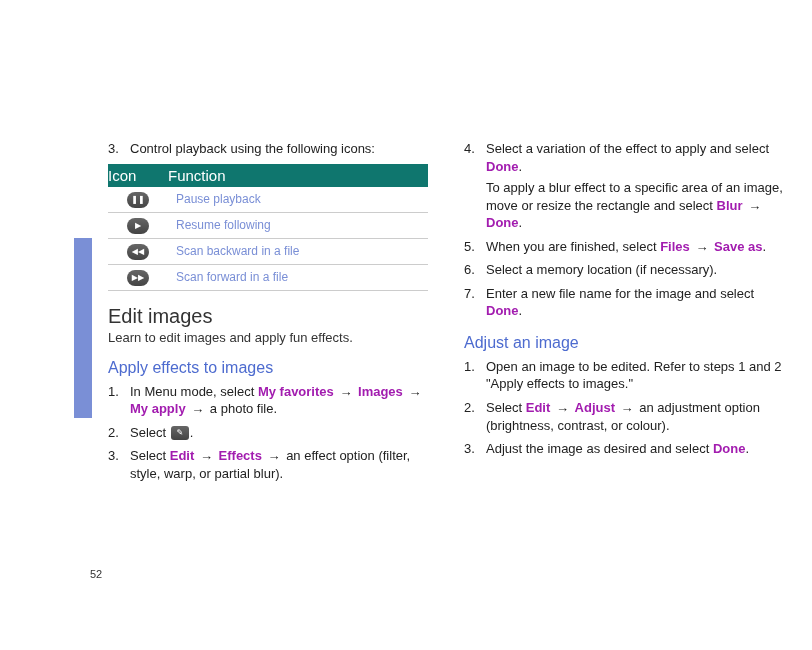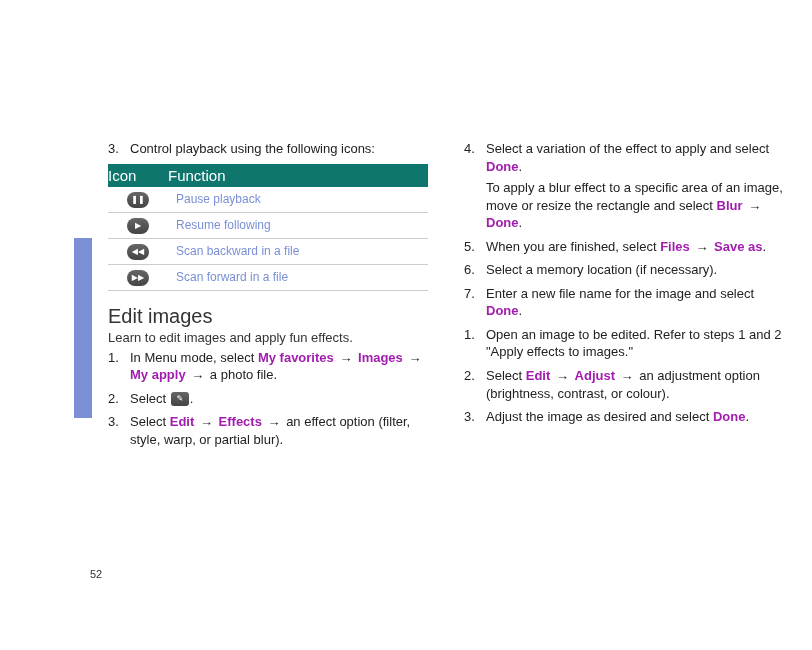--- a/index.html
+++ b/index.html
@@ -180,20 +180,21 @@
           <tr>
             <td class="icon-cell"><span class="icon-chip">▶▶</span></td>
             <td>Scan forward in a file</td>
           </tr>
         </tbody>
       </table>
 
       <h2 class="section">Edit images</h2>
       <p class="intro">Learn to edit images and apply fun effects.</p>
 
+      <h3 class="subsection">Apply effects to images</h3>
 
       <div class="ol-item">
         <div class="ol-num">1.</div>
         <div class="ol-body">
           <span>In Menu mode, select </span><span class="bold">My favorites</span><span class="arrow"> → </span><span class="bold">Images</span><span class="arrow"> → </span><span class="bold">My apply</span><span class="arrow"> → </span><span>a photo file.</span>
         </div>
       </div>
 
       <div class="ol-item">
         <div class="ol-num">2.</div>
@@ -235,20 +236,21 @@
         <div class="ol-body">Select a memory location (if necessary).</div>
       </div>
 
       <div class="ol-item">
         <div class="ol-num">7.</div>
         <div class="ol-body">
           <span>Enter a new file name for the image and select </span><span class="bold">Done</span><span>.</span>
         </div>
       </div>
 
+      <h3 class="subsection">Adjust an image</h3>
 
       <div class="ol-item">
         <div class="ol-num">1.</div>
         <div class="ol-body">Open an image to be edited. Refer to steps 1 and 2 "Apply effects to images."</div>
       </div>
 
       <div class="ol-item">
         <div class="ol-num">2.</div>
         <div class="ol-body">
           <span>Select </span><span class="bold">Edit</span><span class="arrow"> → </span><span class="bold">Adjust</span><span class="arrow"> → </span><span>an adjustment option (brightness, contrast, or colour).</span>

